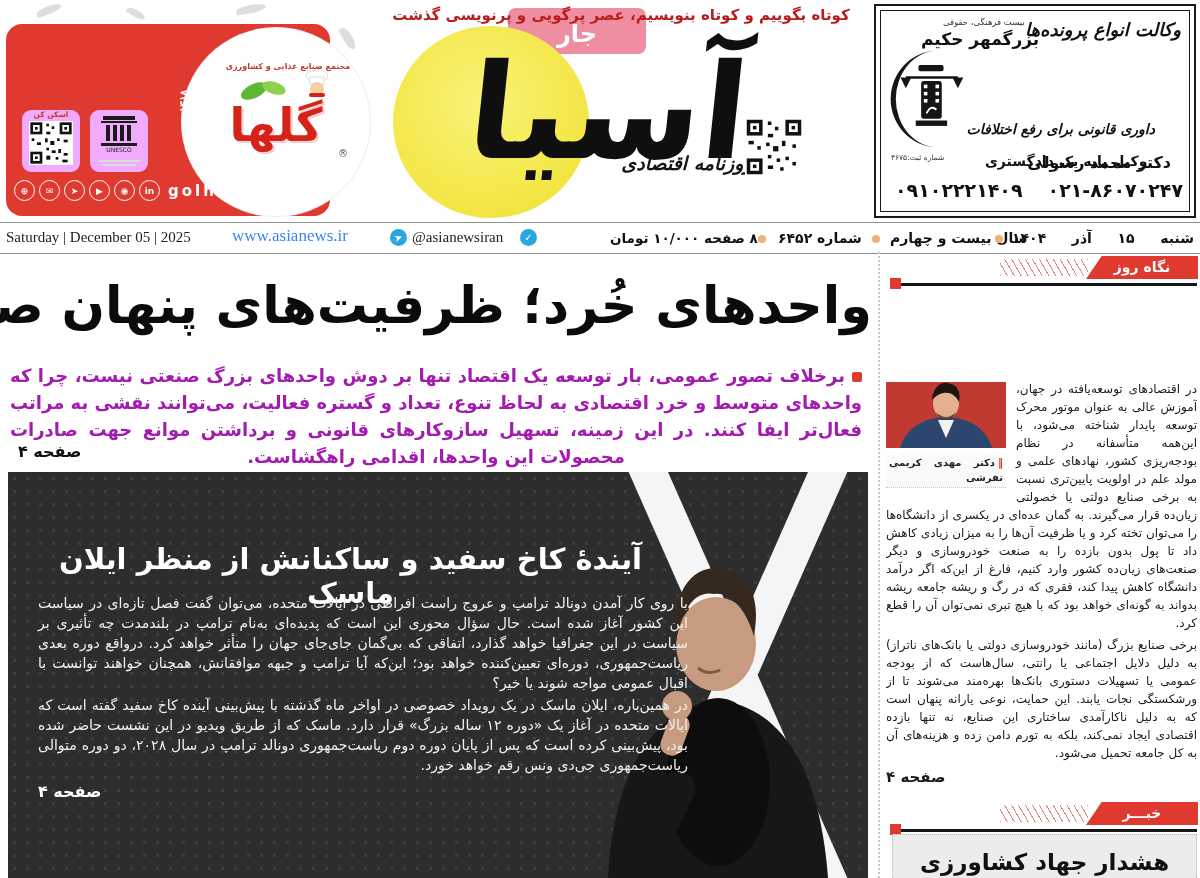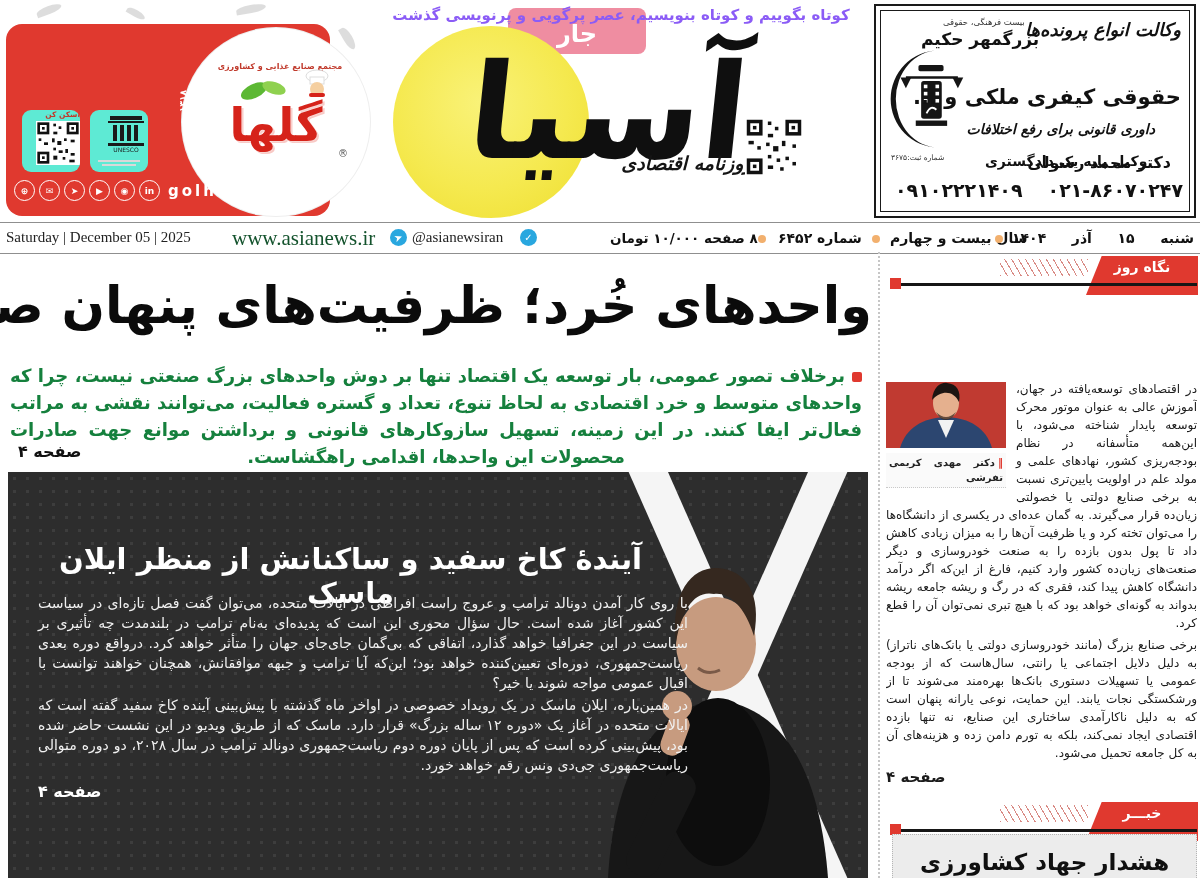--- a/index.html
+++ b/index.html
@@ -9,33 +9,33 @@
   .rtl{direction:rtl;unicode-bidi:embed;}
 
   
   .golha{left:6px;top:4px;width:366px;height:214px;}
   .spice{position:absolute;background:#cfcfcf;border-radius:50% 50% 50% 0;opacity:.7;}
   .golha-card{position:absolute;left:0;top:20px;width:324px;height:192px;background:#e0392f;border-radius:16px;}
   .golha-circle{position:absolute;left:176px;top:24px;width:188px;height:188px;background:#fff;border-radius:50%;
                 box-shadow:0 0 0 1px #eee;}
   .golha-slogan{position:absolute;left:8px;top:36px;width:172px;text-align:center;color:#fff4d6;font-weight:bold;
                 font-size:14px;background:rgba(90,0,0,.18);border-radius:6px;padding:4px 2px;line-height:1.3;}
-  .wbox{position:absolute;background:#5eead4;border-radius:9px;overflow:hidden;text-align:right;}
+  .wbox{position:absolute;background:#f0abfc;border-radius:9px;overflow:hidden;text-align:center;}
   .qr-title{font-size:7.5px;color:#c0392b;font-weight:bold;line-height:10px;}
   .soc-row{position:absolute;left:8px;top:176px;display:flex;align-items:center;gap:4px;}
   .soc{width:19px;height:19px;border:1.5px solid #fff;border-radius:50%;color:#fff;font-size:9px;
        display:flex;align-items:center;justify-content:center;font-weight:bold;}
   .soc-handle{color:#fff;font-weight:bold;font-size:15px;letter-spacing:3px;margin-left:4px;}
   .golha-brand{font-weight:bold;font-size:46px;color:#d6231a;line-height:1;
                text-shadow:0 0 2px #fff,2px 2px 0 #f8c8c4;}
   .golha-sub{font-size:8px;color:#c0392b;font-weight:bold;}
   .year-badge{position:absolute;left:166px;top:92px;color:#fff;font-size:9px;transform:rotate(-90deg);font-weight:bold;}
 
   
-  .mast-slogan{left:382px;top:6px;width:478px;text-align:center;font-size:15px;font-weight:bold;color:#8b5cf6;z-index:3;}
+  .mast-slogan{left:382px;top:6px;width:478px;text-align:center;font-size:15px;font-weight:bold;color:#b91c1c;z-index:3;}
   .bubble{left:508px;top:8px;width:138px;height:46px;background:#ef8da1;border-radius:8px;z-index:1;
           color:#fff;font-weight:bold;font-size:24px;text-align:center;letter-spacing:10px;line-height:52px;}
   .bubble:after{content:"";position:absolute;right:10px;bottom:-10px;border:10px solid transparent;border-top-color:#ef8da1;}
   .sun{left:393px;top:26px;width:196px;height:192px;border-radius:50%;z-index:2;
        background:radial-gradient(circle at 45% 40%, #f9f278 0%, #f5e94f 55%, #eede2e 100%);}
   .asia-logo{left:398px;top:6px;width:420px;height:212px;z-index:4;font-weight:bold;font-size:132px;line-height:212px;
              text-align:center;color:#0f0f0f;transform:skewX(-6deg);direction:rtl;}
   .asia-tagline{left:592px;top:152px;width:190px;z-index:5;font-size:19px;font-style:italic;font-weight:bold;
                 color:#141414;text-align:center;direction:rtl;font-family:"DejaVu Serif","DejaVu Sans",serif;}
   .mast-qr{left:745px;top:118px;width:58px;height:64px;z-index:5;}
@@ -48,39 +48,39 @@
   
   .dateline{left:0;top:222px;width:1200px;height:30px;border-top:1px solid #8f8f8f;border-bottom:1px solid #8f8f8f;background:#fff;}
   .serif{font-family:"Liberation Serif","DejaVu Serif",serif;}
   .dot{position:absolute;top:12px;width:8px;height:8px;border-radius:50%;background:#f2b06e;}
   .bluecirc{position:absolute;top:6px;width:17px;height:17px;border-radius:50%;background:#29a7df;color:#fff;
             font-size:10px;display:flex;align-items:center;justify-content:center;}
 
   
   .lead-h{left:0;top:260px;width:872px;text-align:center;font-size:51px;font-weight:bold;color:#0b0b0b;
           direction:rtl;white-space:nowrap;letter-spacing:-1px;line-height:1.8;}
-  .lede{left:10px;top:362px;width:852px;font-size:18px;font-weight:bold;color:#15803d;direction:rtl;
+  .lede{left:10px;top:362px;width:852px;font-size:18px;font-weight:bold;color:#a21caf;direction:rtl;
         text-align:justify;text-align-last:center;line-height:1.5;}
   .bullet{display:inline-block;width:10px;height:10px;background:#e0392f;border-radius:2px;margin-left:7px;}
   .lead-ref{left:18px;top:442px;font-weight:bold;font-size:16px;direction:rtl;}
 
   
   .musk{left:8px;top:472px;width:860px;height:406px;background-color:#2d2d2d;
         background-image:radial-gradient(#3d3d3d 1.5px,transparent 1.6px);background-size:13px 13px;}
   .musk-art{position:absolute;right:0;top:0;}
   .musk-title{position:absolute;left:15px;top:70px;width:655px;color:#fff;font-weight:bold;font-size:29px;
               text-align:center;direction:rtl;}
   .musk-body{position:absolute;left:30px;top:122px;width:650px;color:#f1f1f1;font-size:14px;line-height:1.42;
              text-align:justify;direction:rtl;}
   .musk-body p{margin:0 0 3px 0;}
   .musk-ref{font-weight:bold;font-size:16px;text-align:left;color:#fff;margin-top:5px;direction:rtl;}
 
   
   .rcol{left:878px;top:252px;width:322px;height:626px;border-left:2px dotted #c6c6c6;box-sizing:border-box;}
-  .tag{position:absolute;right:2px;width:112px;height:39px;background:#e0392f;color:#fff;font-size:14px;
+  .tag{position:absolute;right:2px;width:112px;height:23px;background:#e0392f;color:#fff;font-size:14px;
        font-weight:bold;text-align:center;line-height:23px;clip-path:polygon(14% 0,100% 0,100% 100%,0 100%);direction:rtl;}
   .hatch{position:absolute;right:112px;width:88px;height:17px;
          background:repeating-linear-gradient(60deg,#d98a84 0 1px,transparent 1px 6px);}
   .rule{position:absolute;left:12px;right:3px;border-top:3px solid #161616;}
   .rsq{position:absolute;width:11px;height:11px;background:#e0392f;}
   .graybox{position:absolute;left:12px;right:3px;background:#ececec;border:1.5px dotted #b5b5b5;box-sizing:border-box;
            display:flex;align-items:center;justify-content:center;text-align:center;
            font-weight:bold;direction:rtl;color:#101010;}
   .oparticle{position:absolute;left:6px;right:3px;top:128px;height:418px;overflow:hidden;font-size:12px;
              line-height:1.5;text-align:justify;direction:rtl;color:#1b1b1b;}
@@ -100,21 +100,21 @@
     <div class="spice" style="left:30px;top:2px;width:26px;height:8px;transform:rotate(-20deg);"></div>
     <div class="spice" style="left:120px;top:6px;width:20px;height:7px;transform:rotate(30deg);"></div>
     <div class="spice" style="left:230px;top:1px;width:30px;height:8px;transform:rotate(-10deg);"></div>
     <div class="spice" style="left:330px;top:30px;width:24px;height:9px;transform:rotate(60deg);"></div>
     <div class="spice" style="left:340px;top:120px;width:22px;height:8px;transform:rotate(-45deg);"></div>
 
     <div class="golha-card"></div>
 
 
     <div class="golha-circle">
-      <div style="position:absolute;left:4px;top:34px;width:100%;text-align:center;" class="golha-sub rtl">مجتمع صنایع غذایی و کشاورزی</div>
+      <div style="position:absolute;left:12px;top:34px;width:100%;text-align:center;" class="golha-sub rtl">مجتمع صنایع غذایی و کشاورزی</div>
 
       <svg width="34" height="30" style="position:absolute;left:118px;top:40px;">
         <ellipse cx="17" cy="8" rx="11" ry="6" fill="#fff" stroke="#ddd"></ellipse>
         <rect x="10" y="9" width="14" height="7" fill="#fff" stroke="#ddd"></rect>
         <circle cx="17" cy="21" r="7" fill="#f5cfa0"></circle>
         <rect x="9" y="25" width="16" height="4" rx="2" fill="#d6231a"></rect>
       </svg>
 
       <svg width="60" height="26" style="position:absolute;left:52px;top:48px;">
         <ellipse cx="20" cy="15" rx="14" ry="7" fill="#5cb833" transform="rotate(-25 20 15)"></ellipse>
@@ -240,34 +240,33 @@
           <rect x="55" y="42" width="4" height="4" fill="#fff"></rect>
         <rect x="42" y="50" width="4" height="4" fill="#fff"></rect>
           <rect x="55" y="50" width="4" height="4" fill="#fff"></rect>
         <rect x="42" y="58" width="4" height="4" fill="#fff"></rect>
           <rect x="55" y="58" width="4" height="4" fill="#fff"></rect>
         <path d="M45,74 Q50,64 56,70" stroke="#fff" stroke-width="2" fill="none"></path>
         <rect x="33" y="82" width="35" height="6" fill="#151515"></rect>
       </svg>
       <div class="abs rtl" style="left:10px;top:142px;font-size:7.5px;color:#333;">شماره ثبت:۳۶۷۵</div>
 
-      <div class="abs rtl" style="right:8px;top:74px;font-size:21px;font-weight:bold;">حقوقی کیفری ملکی و ...</div>
       <div class="abs calli rtl" style="right:34px;top:110px;font-size:14px;">داوری قانونی برای رفع اختلافات</div>
 
       <div class="abs rtl" style="right:18px;top:142px;font-size:16px;font-weight:bold;">دکتر محمد رسولی</div>
       <div class="abs rtl" style="left:104px;top:142px;font-size:14px;font-weight:bold;">وکیل پایه یک دادگستری</div>
 
       <div class="abs" style="right:6px;top:168px;font-size:19px;font-weight:bold;letter-spacing:1px;">۰۲۱-۸۶۰۷۰۲۴۷</div>
       <div class="abs" style="left:14px;top:168px;font-size:19px;font-weight:bold;letter-spacing:1px;">۰۹۱۰۲۲۲۱۴۰۹</div>
     </div>
   </div>
 
   <div class="abs dateline">
     <span class="abs serif" style="left:6px;top:6px;font-size:15px;color:#222;">Saturday | December 05 | 2025</span>
-    <span class="abs serif" style="left:232px;top:3px;font-size:21px;color:#14532d;">www.asianews.ir</span>
+    <span class="abs serif" style="left:232px;top:3px;font-size:17px;color:#3b82f6;">www.asianews.ir</span>
     <span class="bluecirc" style="left:390px;">
         <span style="transform:rotate(-20deg);">➤</span>
       </span>
     <span class="abs serif" style="left:412px;top:6px;font-size:15px;color:#222;">@asianewsiran</span>
     <span class="bluecirc" style="left:520px;">✓</span>
 
     <span class="abs rtl" style="left:610px;top:7px;font-size:13.5px;font-weight:bold;">۸ صفحه ۱۰/۰۰۰ تومان</span>
     <span class="dot" style="left:758px;"></span>
     <span class="abs rtl" style="left:778px;top:7px;font-size:14px;font-weight:bold;">شماره ۶۴۵۲</span>
     <span class="dot" style="left:872px;"></span>

